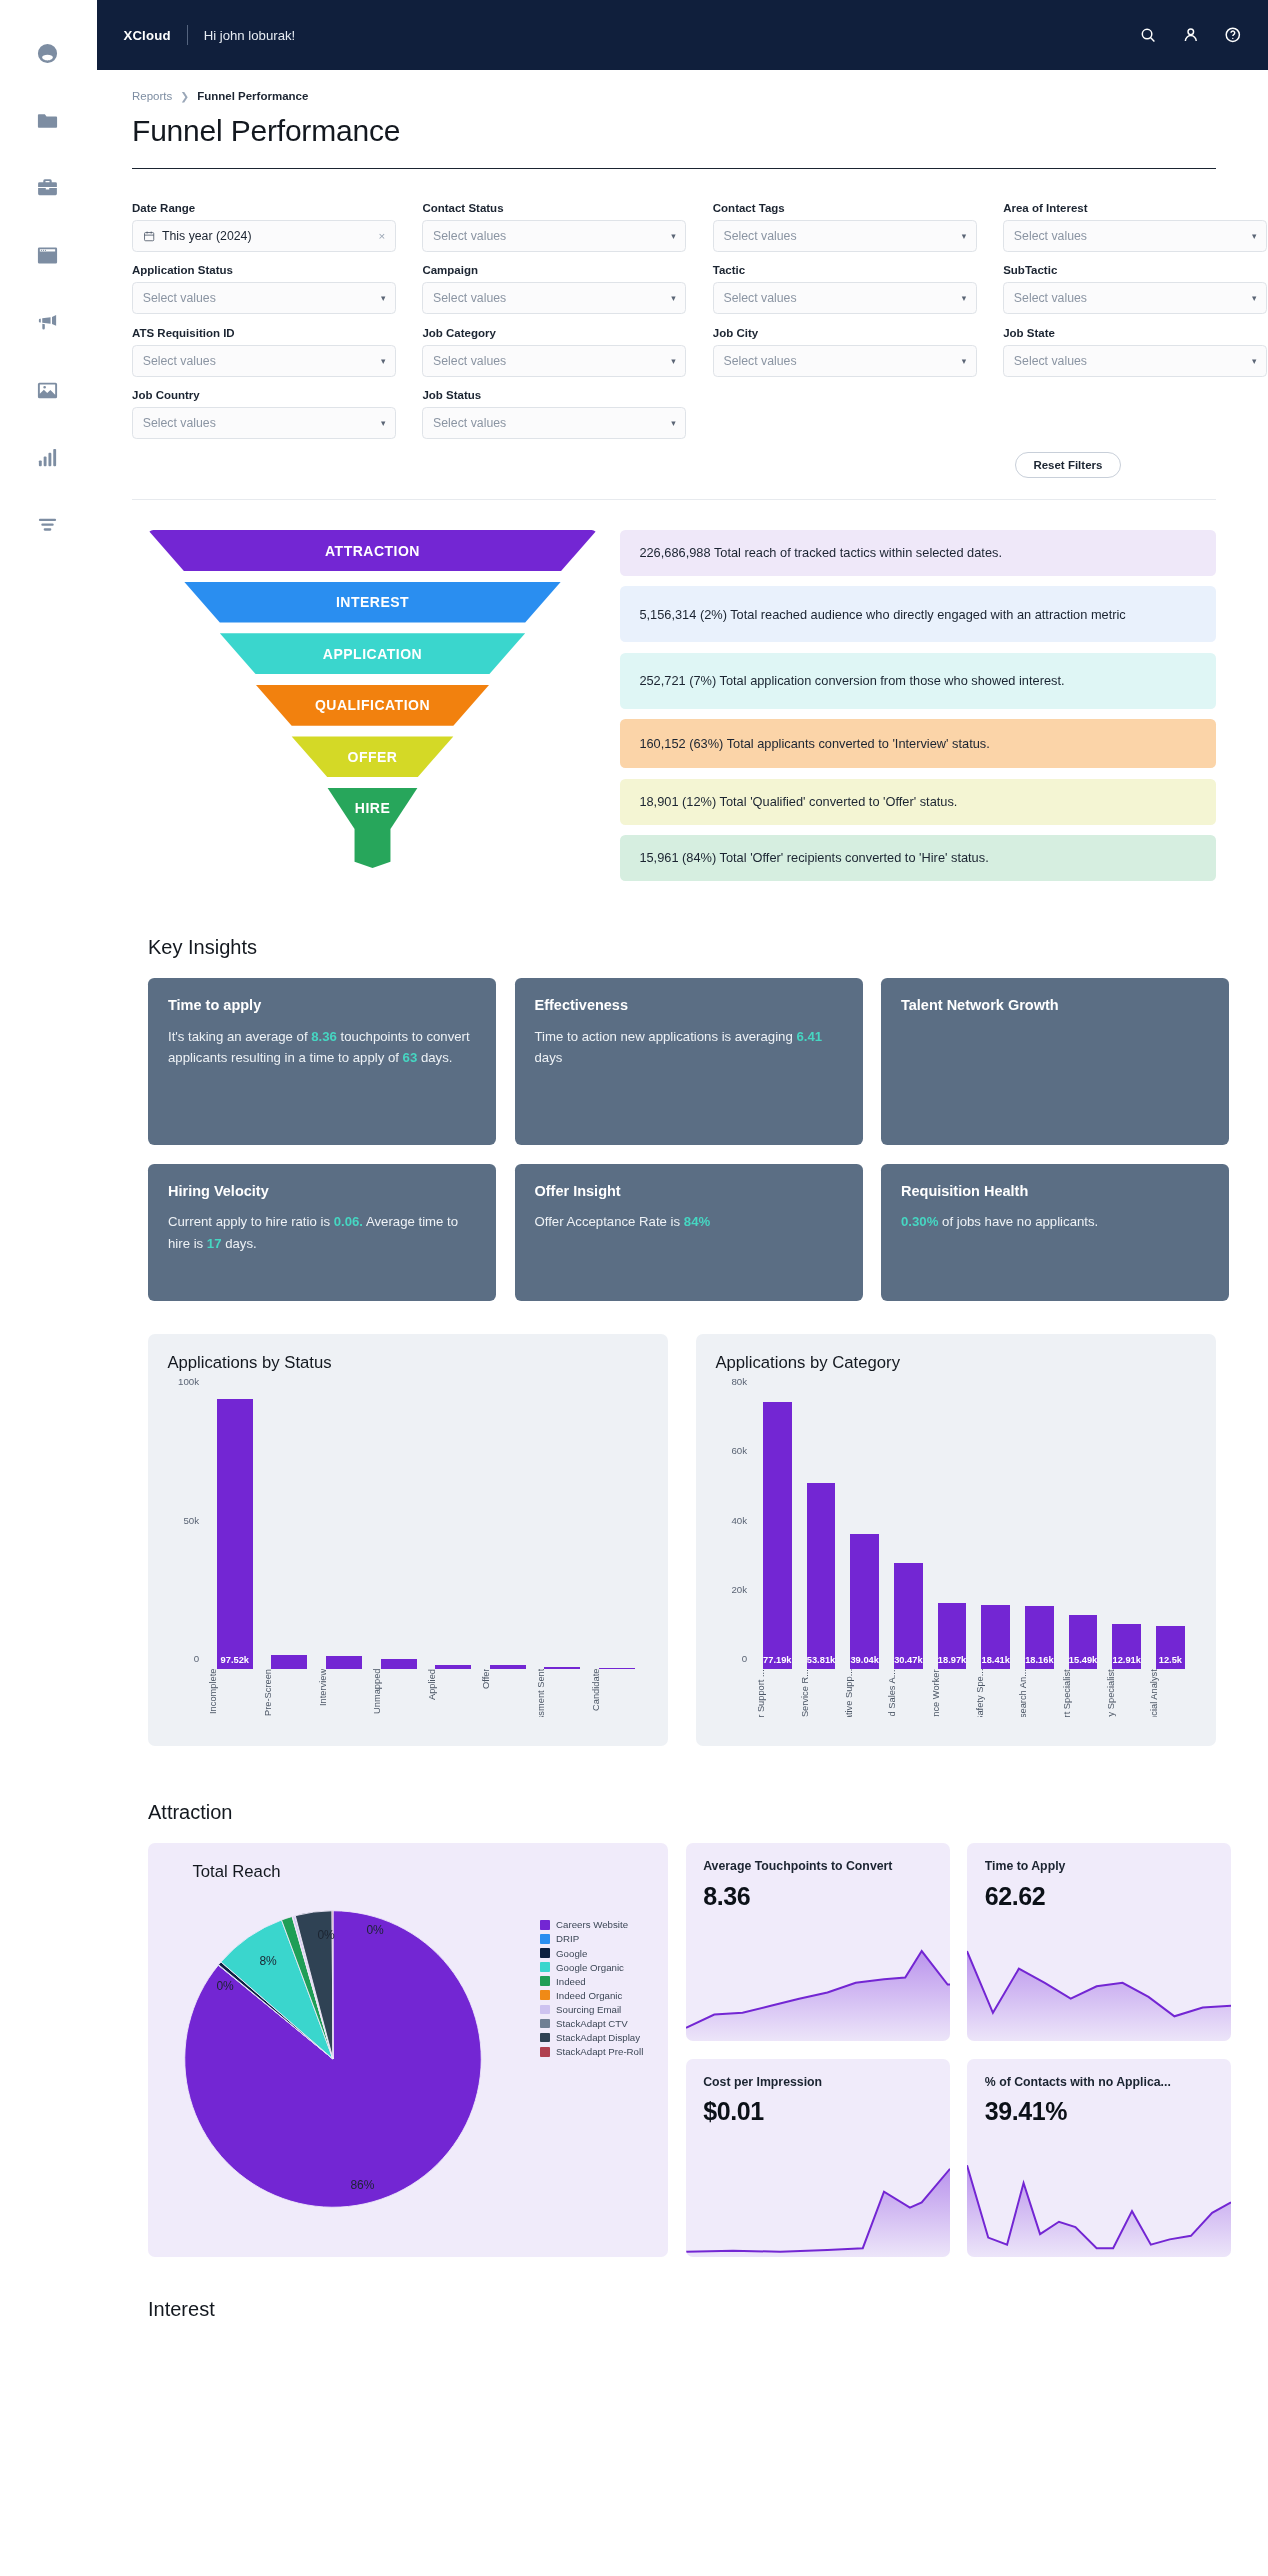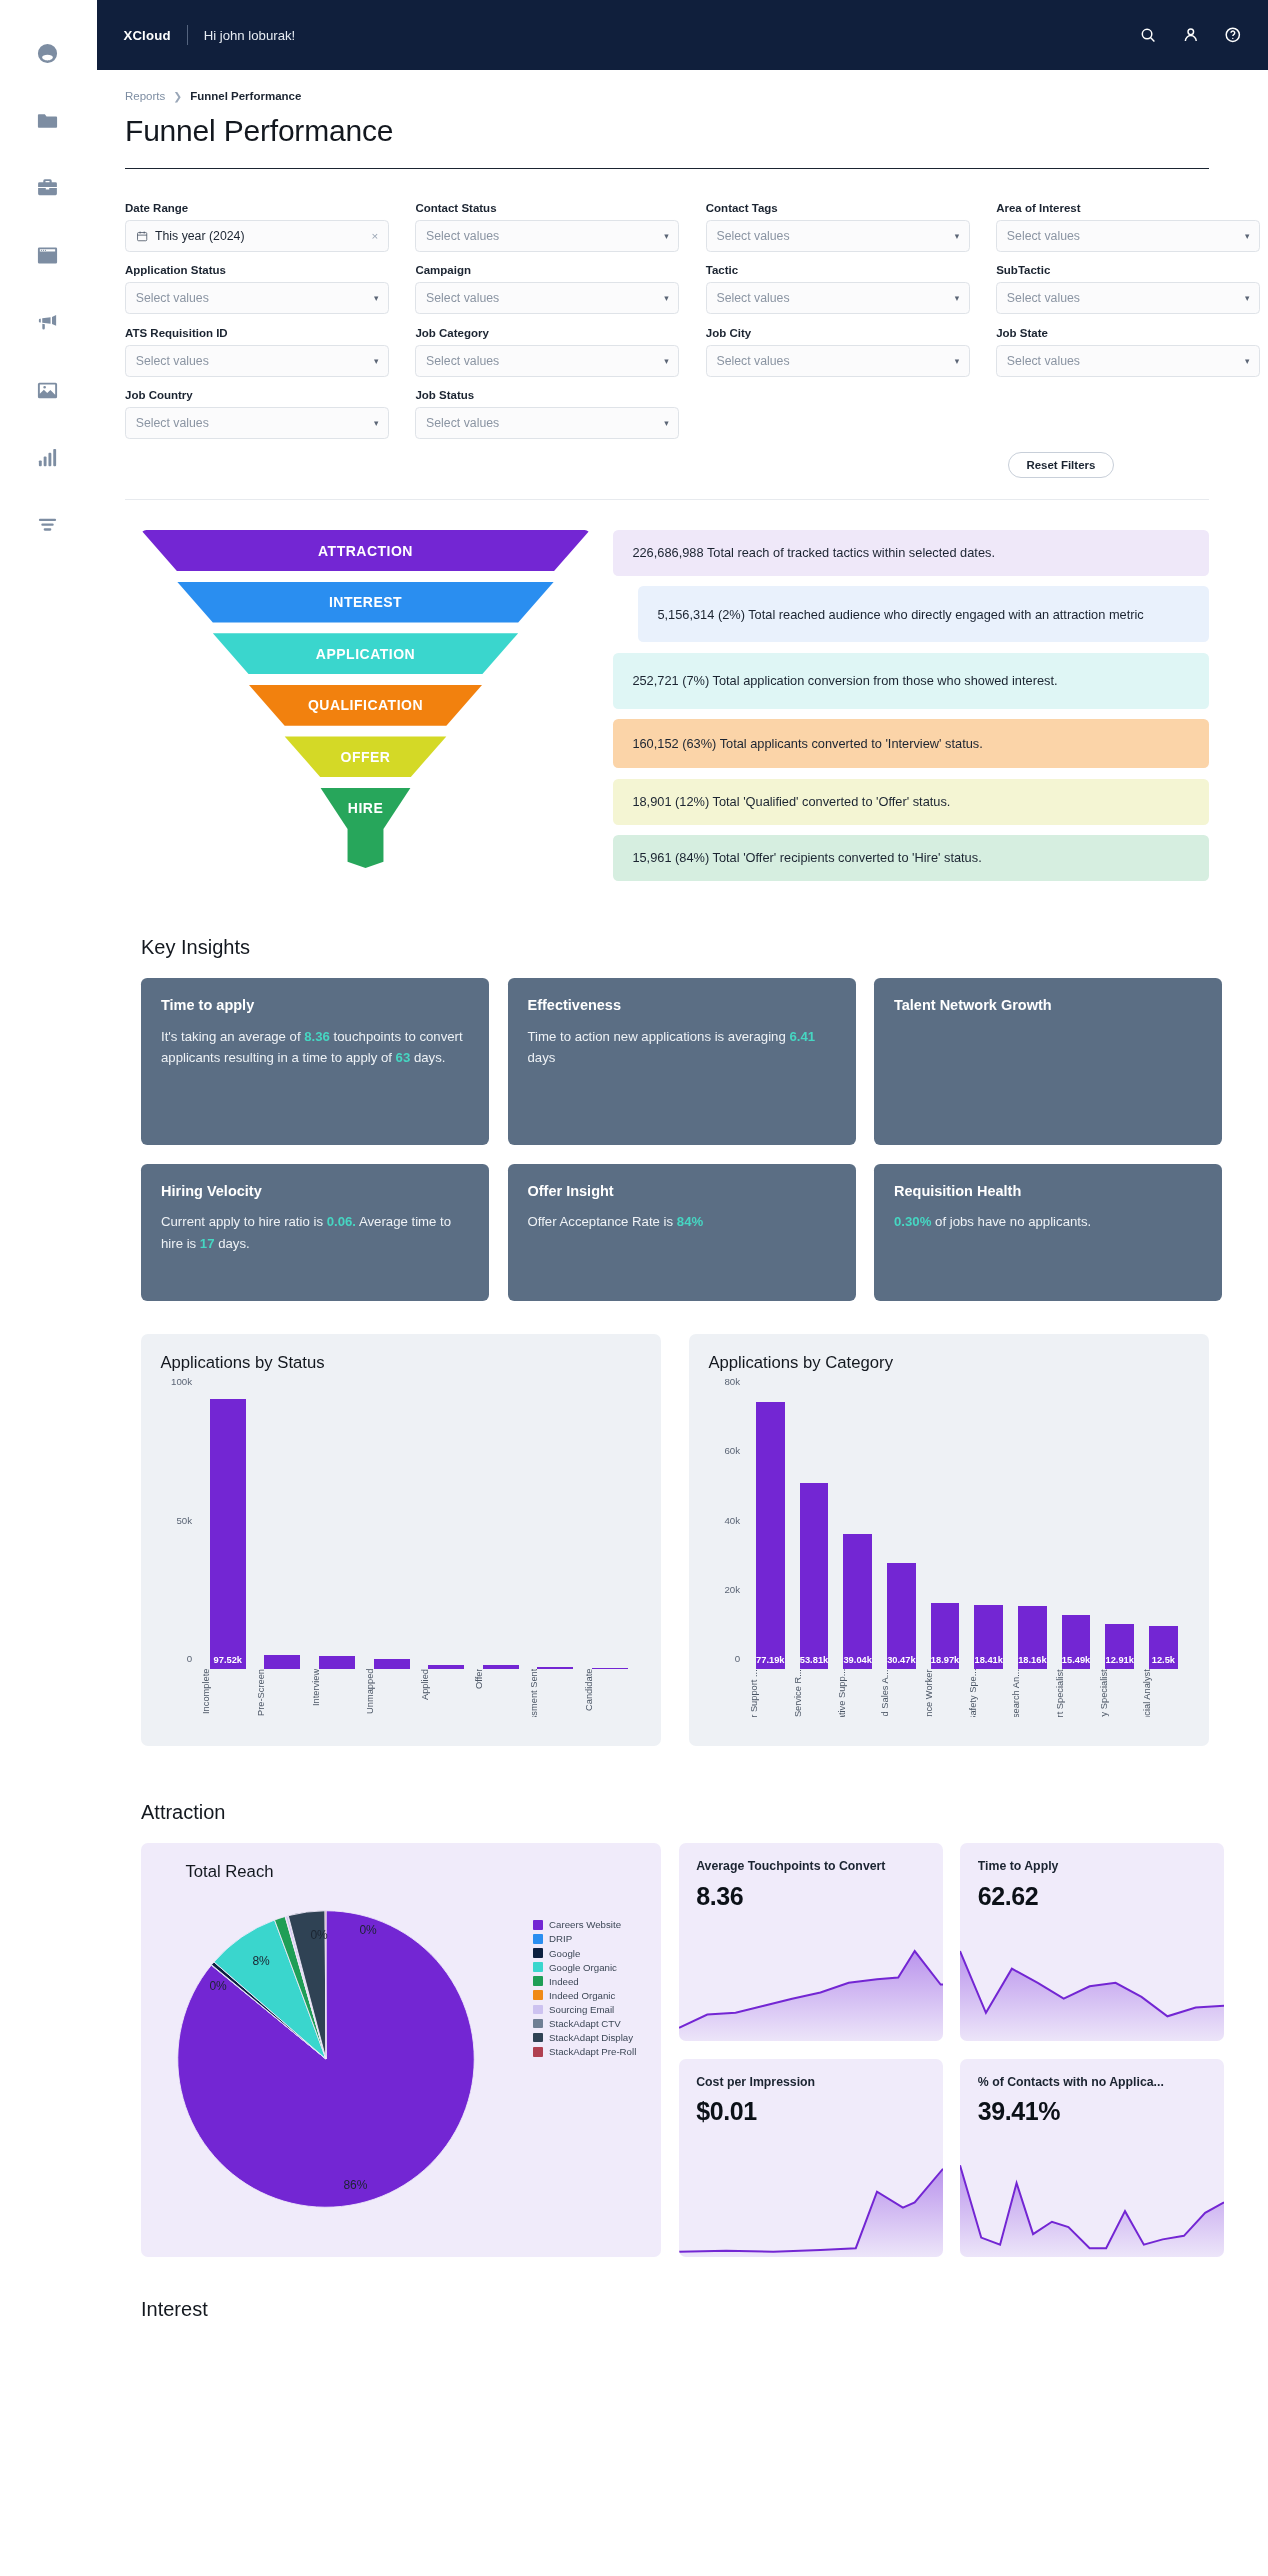--- a/index.html
+++ b/index.html
@@ -28,21 +28,21 @@
     background: #101f3c; display: flex; align-items: center; padding: 0 26.4px;
   }
   .brand { color:#fff; font-size: 13.2px; font-weight: 700; letter-spacing:0.2px; }
   .brand-divider { width:0.9px; height:19.4px; background:#54637e; margin: 0 16px; }
   .greeting { color:#e6ebf2; font-size: 13.2px; font-weight: 400; }
   .topbar-right { margin-left:auto; display:flex; align-items:center; gap: 23px; }
   .tb-icon { width:19.4px; height:19.4px; color:#fff; cursor:pointer; display:flex; align-items:center; justify-content:center;}
   .tb-icon svg { width:17.6px; height:17.6px; stroke:#fff; fill:none; stroke-width:2; }
 
   
-  .content { position: absolute; left: 90px; top: 55px; width: 1172px; padding: 35px 62px 53px 35px; }
+  .content { position: absolute; left: 97px; top: 55px; width: 1172px; padding: 35px 62px 53px 35px; }
 
   .breadcrumb { font-size: 11.5px; display:flex; align-items:center; gap:8px; margin-bottom: 12.3px; }
   .breadcrumb a { color:#7d8da2; text-decoration:none; cursor:pointer; }
   .breadcrumb .chev { color:#9aa7b8; font-size: 10.6px; }
   .breadcrumb .cur { color:#1b2431; font-weight: 600; }
 
   h1.page-title { font-size: 30px; font-weight: 300; letter-spacing:-0.2px; margin-bottom: 19.4px; color:#13181f; }
   .title-rule { border:0; border-top: 1.8px solid #1b2431; width: 1084px; margin-bottom: 33px; }
 
   
@@ -351,21 +351,21 @@
           </div>
           <div class="f-stage" style="width: 449px; height: 41px; margin-bottom: 0px; background: rgb(39, 166, 91); clip-path: polygon(40% 0px, 60% 0px, 54% 100%, 46% 100%);">
             <span>HIRE</span>
           </div>
           <div class="f-stem" style="width: 449px; height: 39px; clip-path: polygon(46% 0px, 54% 0px, 54% 84%, 50% 100%, 46% 84%);"></div>
         </div>
       <div class="metrics" id="funnel-metrics">
           <div class="metric" style="background: rgb(239, 232, 249); min-height: 41px;">
             <span>226,686,988 Total reach of tracked tactics within selected dates.</span>
           </div>
-          <div class="metric" style="background: rgb(233, 241, 252); min-height: 56px; margin-left: 25px;">
+          <div class="metric" style="background: rgb(233, 241, 252); min-height: 56px;">
             <span>5,156,314 (2%) Total reached audience who directly engaged with an attraction metric</span>
           </div>
           <div class="metric" style="background: rgb(223, 246, 245); min-height: 56px;">
             <span>252,721 (7%) Total application conversion from those who showed interest.</span>
           </div>
           <div class="metric" style="background: rgb(251, 212, 168); min-height: 49px;">
             <span>160,152 (63%) Total applicants converted to 'Interview' status.</span>
           </div>
           <div class="metric" style="background: rgb(244, 245, 211); min-height: 44px;">
             <span>18,901 (12%)  Total 'Qualified' converted to 'Offer' status.</span>

